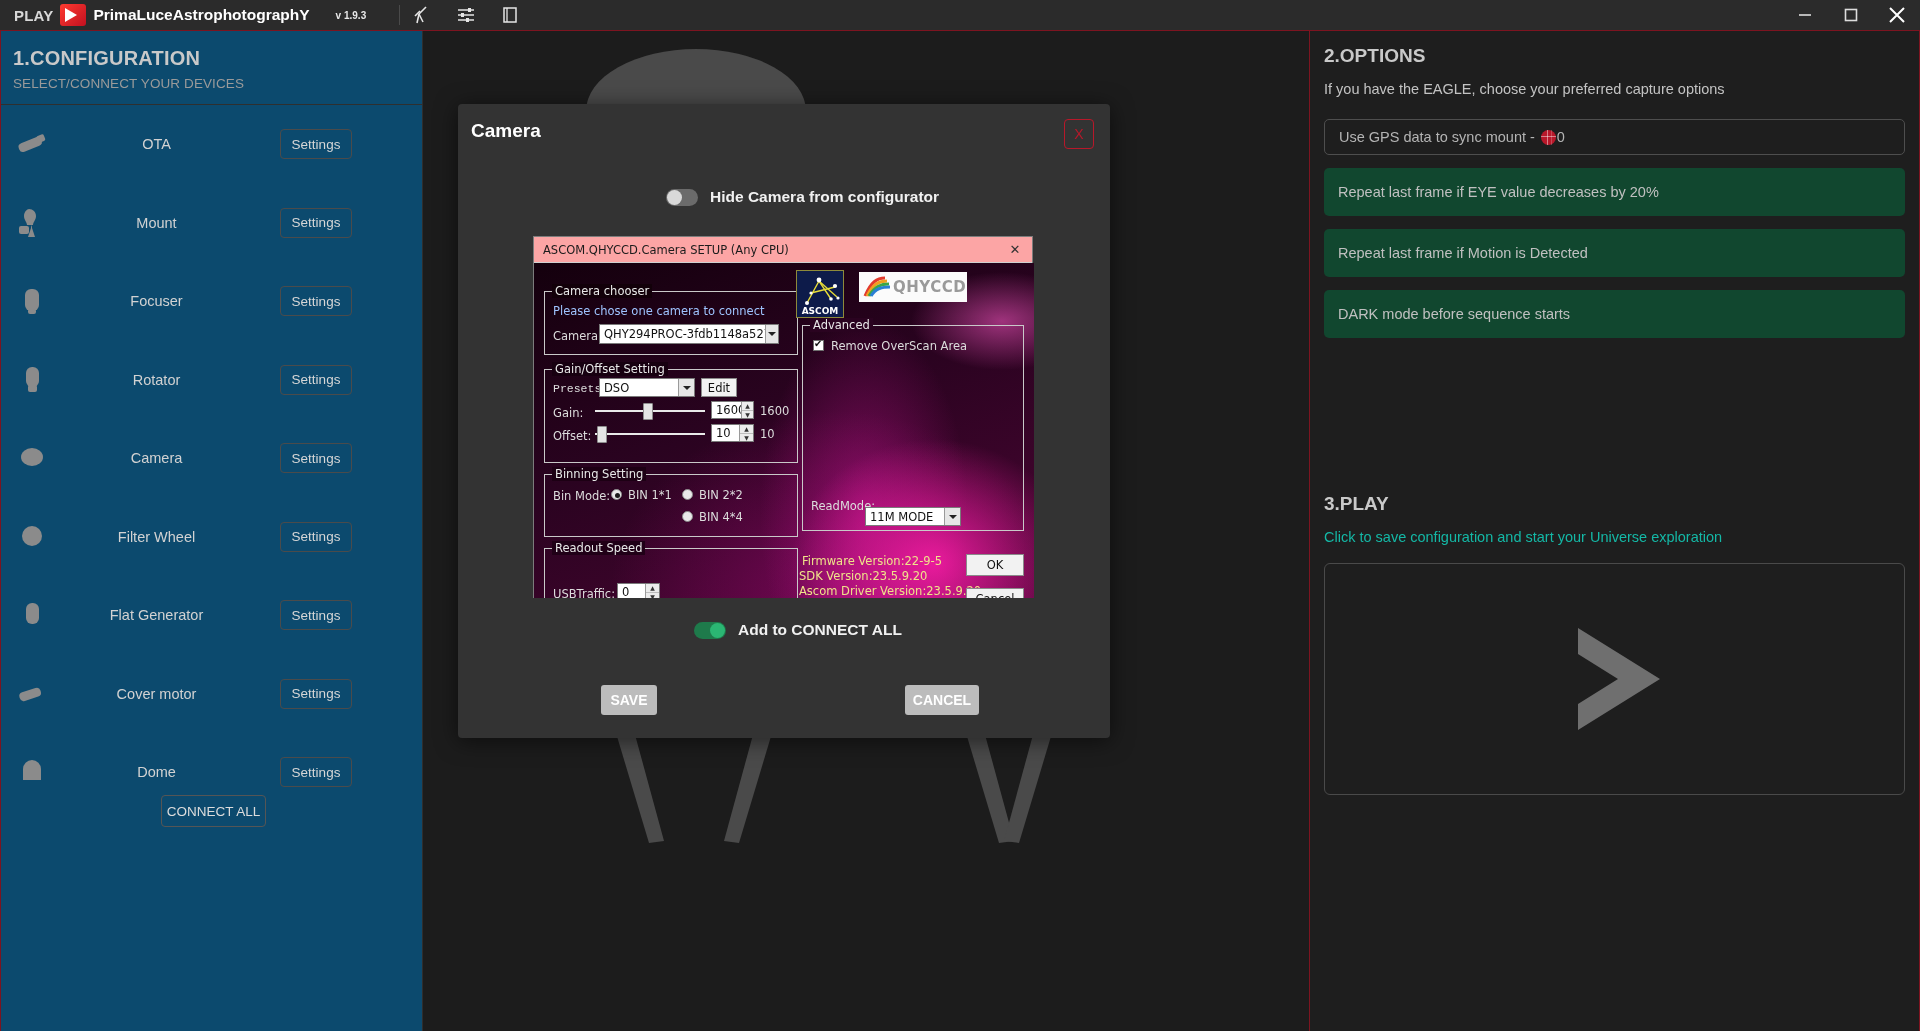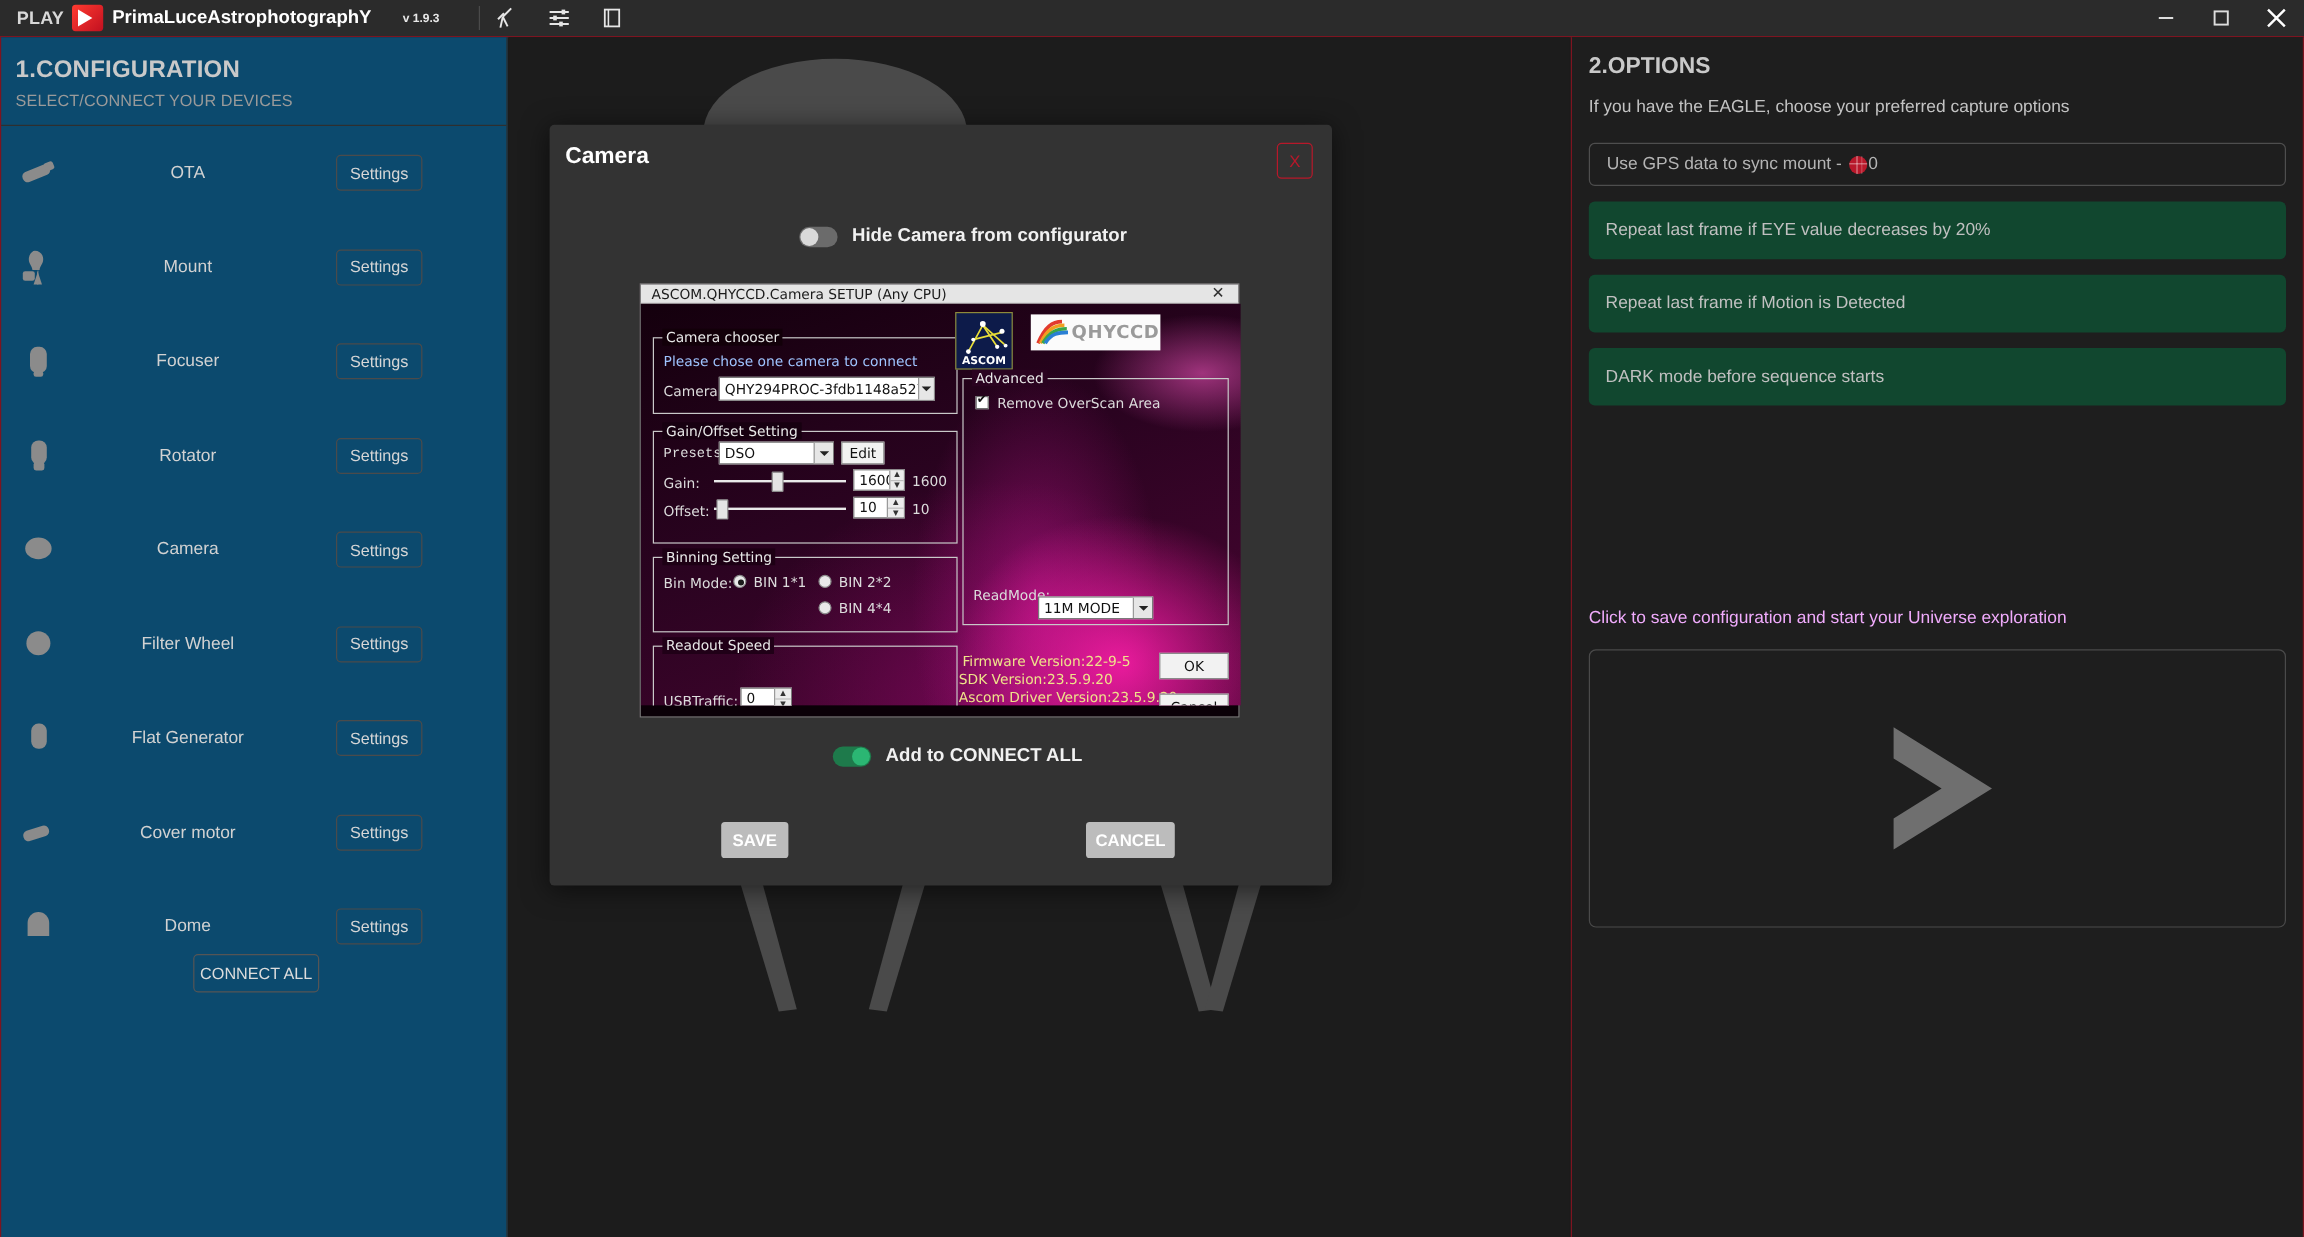--- a/index.html
+++ b/index.html
@@ -89,21 +89,21 @@
   }
   .globe::after {
     content:""; position:absolute; left: 0; top: 6px; width: 15px; height: 3px;
     border-top: 1px solid rgba(255,255,255,.45);
   }
   .opt-green {
     margin: 13px 14px 0 14px; background: #11472f; border-radius: 5px;
     padding: 12px 14px; color: #c0c0c0; font-size: 14.5px; line-height: 24px;
   }
   .play-title { color: #c9c9c9; font-size: 19px; font-weight: 700; margin: 0 0 0 14px; }
-  .play-desc { color: #f0abfc; font-size: 14.5px; margin: 10px 14px 0 14px; line-height: 24px; }
+  .play-desc { color: #14b8a6; font-size: 14.5px; margin: 10px 14px 0 14px; line-height: 24px; }
   .play-box {
     margin: 14px 14px 0 14px; height: 232px; border: 1px solid #4a4a4a; border-radius: 6px;
     display:flex; align-items:center; justify-content:center;
   }
 
   
   .modal {
     position: absolute; left: 458px; top: 104px; width: 652px; height: 634px;
     background: #333333; border-radius: 4px; box-shadow: 0 3px 22px rgba(0,0,0,.55);
   }
@@ -133,21 +133,21 @@
   .mbtn.save { left: 143px; width: 56px; }
   .mbtn.cancel { left: 447px; width: 74px; }
 
   
   .ascom {
     position: absolute; left: 533px; top: 236px; width: 500px; height: 362px;
     background: #0a0007; border: 1px solid #7c7c7c;
     font-family: "DejaVu Sans", sans-serif;
   }
   .ascom-tb {
-    height: 16px; background: #e5e5e5; display: flex; align-items: center;
+    height: 26px; background: #fca5a5; display: flex; align-items: center;
     border-bottom: 1px solid #d0d0d0;
   }
   .ascom-tb-title { font-size: 11.5px; color: #1b1b1b; margin-left: 9px; font-family: "DejaVu Sans", sans-serif; }
   .ascom-tb-x { margin-left: auto; width: 34px; height: 26px; display:flex;align-items:center;justify-content:center; color:#333; font-size: 13px;}
   .ascom-body { position: relative; width: 500px; height: 335px; overflow: hidden; }
   .nebula {
     position: absolute; left: 0; top: 0; width: 500px; height: 335px;
     background:
       radial-gradient(ellipse 130px 70px at 468px 58px, rgba(255,90,200,.55), transparent 70%),
       radial-gradient(ellipse 230px 200px at 400px 300px, rgba(255,30,170,.85), transparent 62%),
@@ -412,20 +412,21 @@
       <span>Repeat last frame if EYE value decreases by 20%</span>
     </div>
     <div class="opt-green">
       <span>Repeat last frame if Motion is Detected</span>
     </div>
     <div class="opt-green">
       <span>DARK mode before sequence starts</span>
     </div>
 
     <div style="height:155px"></div>
+    <div class="play-title">3.PLAY</div>
     <div class="play-desc">Click to save configuration and start your Universe exploration</div>
     <div class="play-box">
       <svg width="150" height="150" viewBox="0 0 150 150">
         <path d="M38 24 L120 75 L38 126 L38 100 L78 75 L38 50 Z" fill="#6f6f6f"></path>
       </svg>
     </div>
   </div>
 
   <div class="modal">
     <div class="modal-title">Camera</div>

